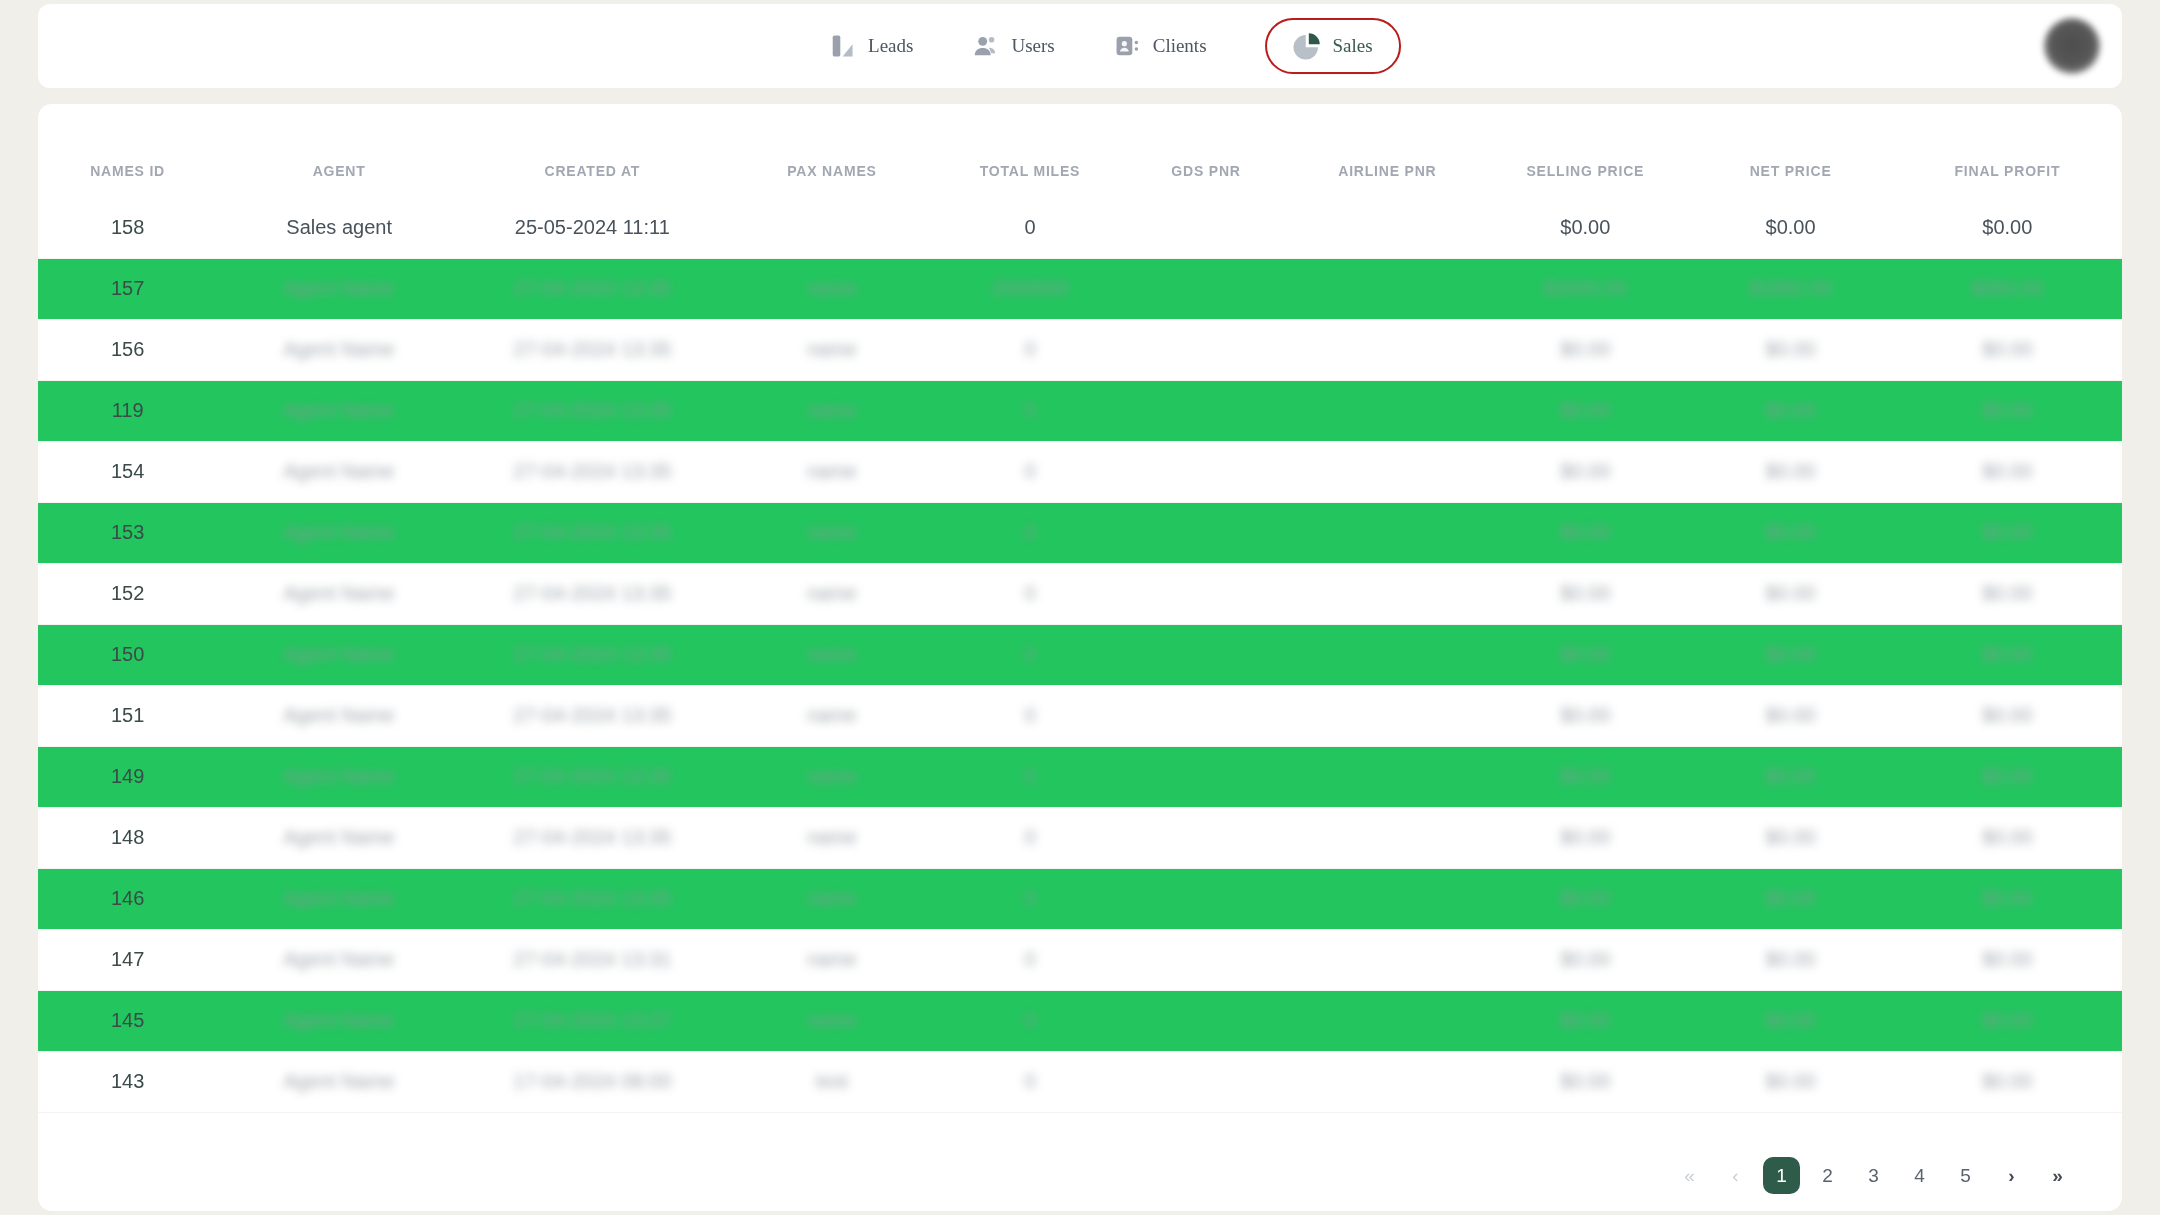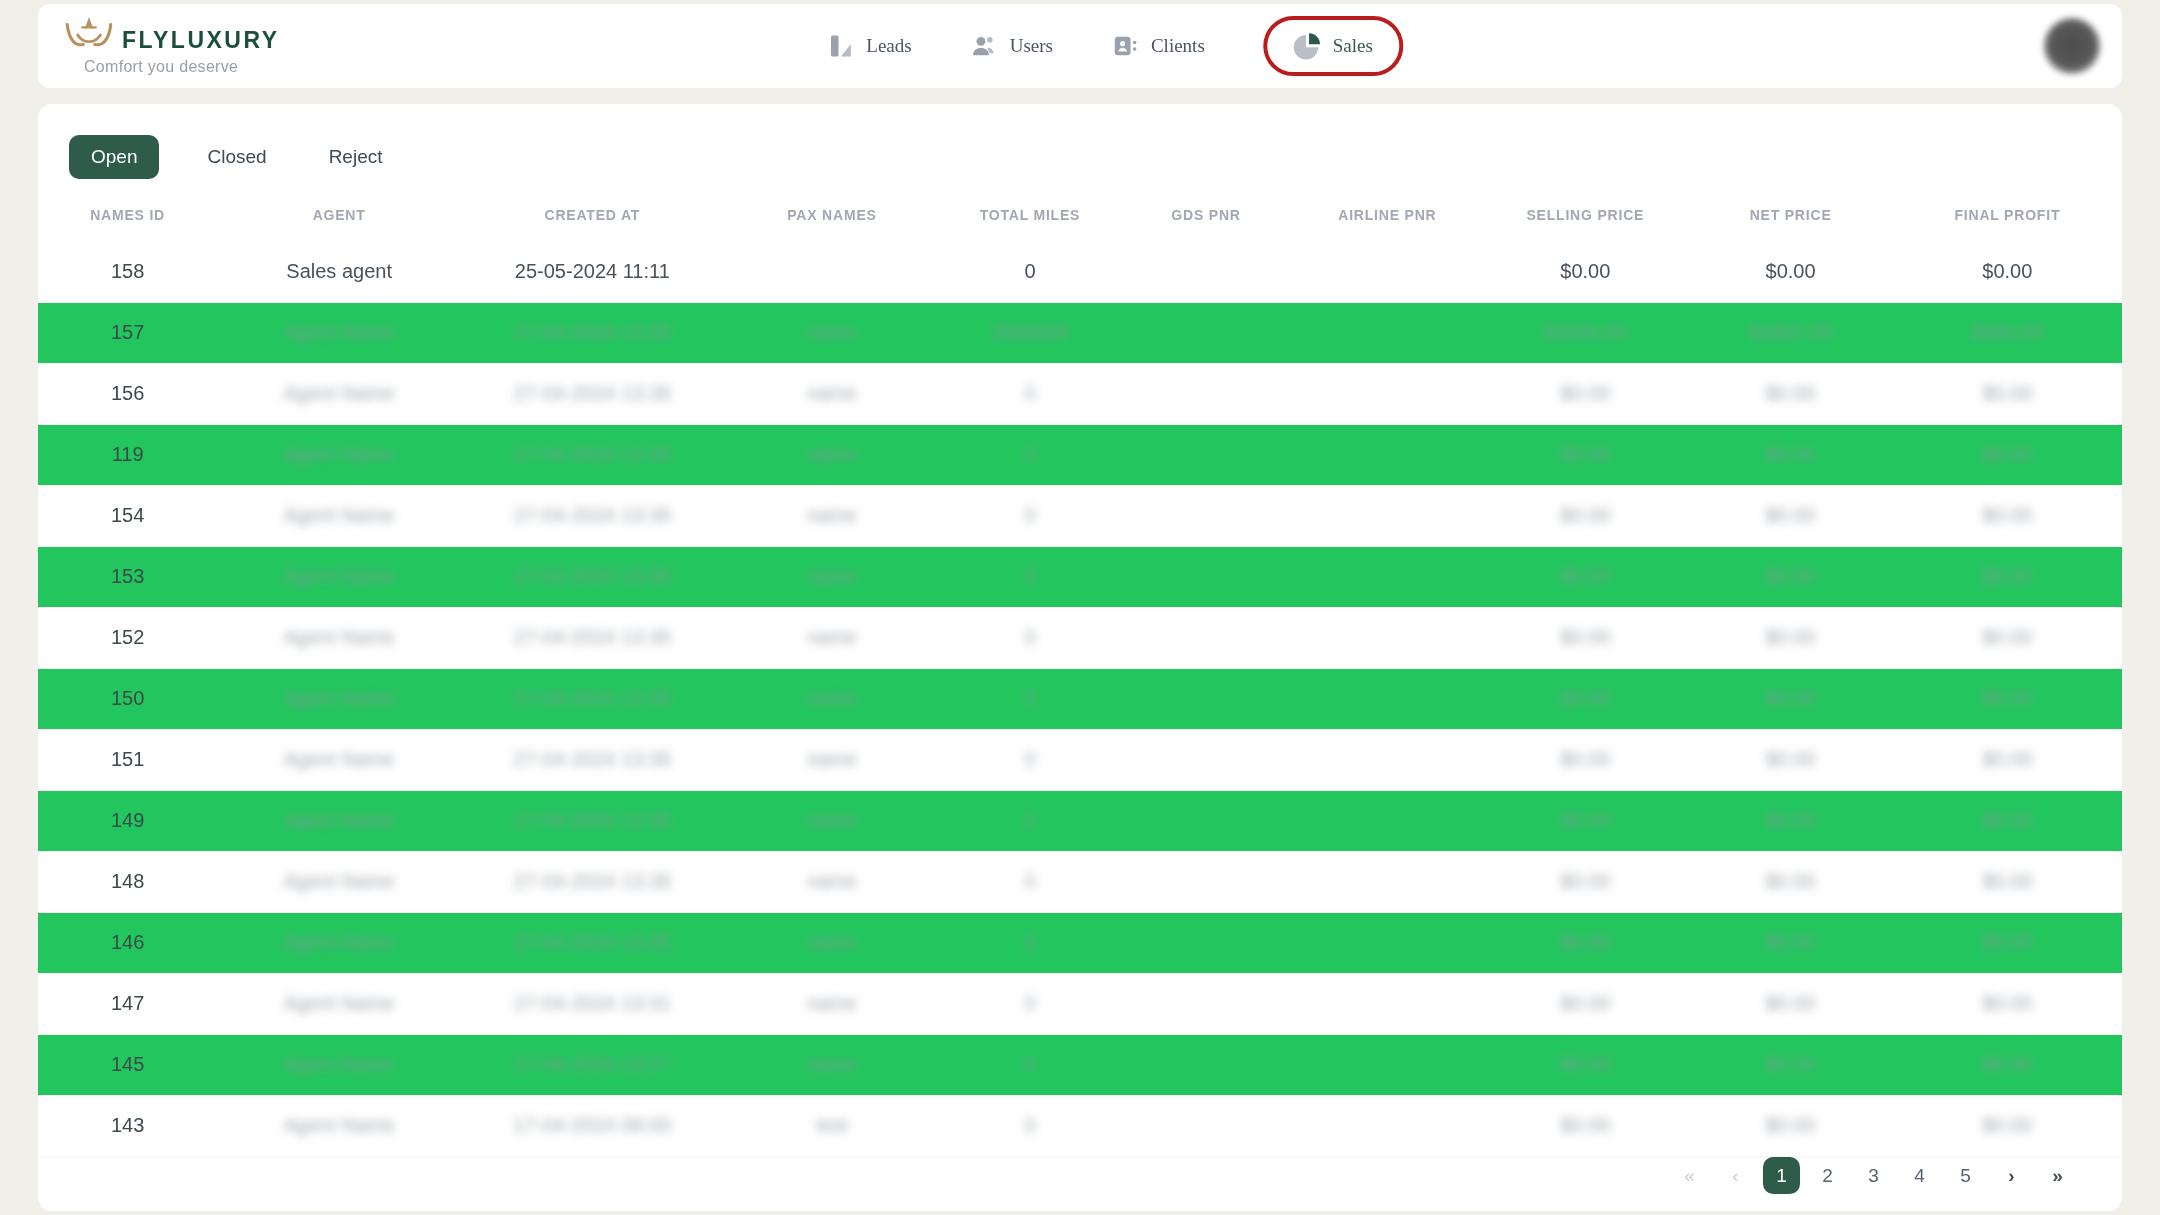--- a/index.html
+++ b/index.html
@@ -31,21 +31,21 @@
     display:flex; align-items:center; gap:58px;
   }
   .nav-item {
     display:flex; align-items:center; gap:12px;
     font-size:19px; color:#4c5560; cursor:pointer; background:none; border:none;
     font-family:Liberation Serif, serif;
     text-align:center;
   }
   .nav-item .nav-ic { width:28px; height:28px; display:inline-flex; }
   .nav-item.active {
-    border:4px solid #b91c1c; border-radius:999px; padding:12px 26px;
+    border:2px solid #b91c1c; border-radius:999px; padding:12px 26px;
     background:#fff; color:#3a5a4e; box-shadow:0 1px 2px rgba(0,0,0,.03);
   }
   .avatar {
     position:absolute; right:22px; top:14px; width:56px; height:56px; border-radius:50%;
     background:radial-gradient(circle at 50% 48%, #4d4d4d 0%, #575757 52%, #8c8c8c 74%, #ffffff 86%);
     filter:blur(3px); cursor:pointer;
   }
 
   
   .card {
@@ -86,36 +86,20 @@
     font-family:inherit; border-radius:10px;
   }
   .page-btn.active { background:#2f5b4a; color:#ffffff; }
   .page-btn.disabled { color:#c9ced6; cursor:default; }
   .page-btn.next, .page-btn.last { color:#434c54; font-weight:bold; }
 </style>
 </head>
 <body>
 
 <header class="topbar">
-  <div class="brand">
-    <div class="brand-row">
-      <span style="display:inline-flex;width:50px;height:36px;">
-        <svg width="50" height="36" viewBox="0 0 52 38" fill="none">
-          <path d="M3 9 C5 26 12 32 20 30" stroke="#b9905c" stroke-width="3.2" stroke-linecap="round"></path>
-          <path d="M49 9 C47 26 40 32 32 30" stroke="#b9905c" stroke-width="3.2" stroke-linecap="round"></path>
-          <path d="M14 20 C18 26 22 27 25 27" stroke="#b9905c" stroke-width="3" stroke-linecap="round"></path>
-          <path d="M38 20 C34 26 30 27 27 27" stroke="#b9905c" stroke-width="3" stroke-linecap="round"></path>
-          <path d="M26 1 L30.5 14 L26 10.5 L21.5 14 Z" fill="#b9905c"></path>
-          <path d="M19 12 L33 12" stroke="#b9905c" stroke-width="2.6" stroke-linecap="round"></path>
-        </svg>
-      </span>
-      <span class="brand-name">FLYLUXURY</span>
-    </div>
-    <div class="brand-tagline">Comfort you deserve</div>
-  </div>
 
   <nav class="nav">
     <button class="nav-item">
       <span class="nav-ic">
         <svg viewBox="0 0 24 24" width="28" height="28">
           <rect x="4" y="3" width="6.5" height="18" rx="1.6" fill="#9aa1ad"></rect>
           <path d="M12.5 21 L21 21 L21 10.5 Z" fill="#b6bcc6"></path>
         </svg>
       </span>
       <span>Leads</span>
@@ -151,25 +135,20 @@
         </svg>
       </span>
       <span>Sales</span>
     </button>
   </nav>
 
   <div class="avatar"></div>
 </header>
 
 <main class="card">
-  <div class="tabs">
-    <button class="tab active">Open</button>
-    <button class="tab">Closed</button>
-    <button class="tab">Reject</button>
-  </div>
 
   <table>
     <colgroup>
       <col style="width:8.6%">
         <col style="width:11.7%">
         <col style="width:12.6%">
         <col style="width:10.4%">
       <col style="width:8.6%">
         <col style="width:8.3%">
         <col style="width:9.1%">

